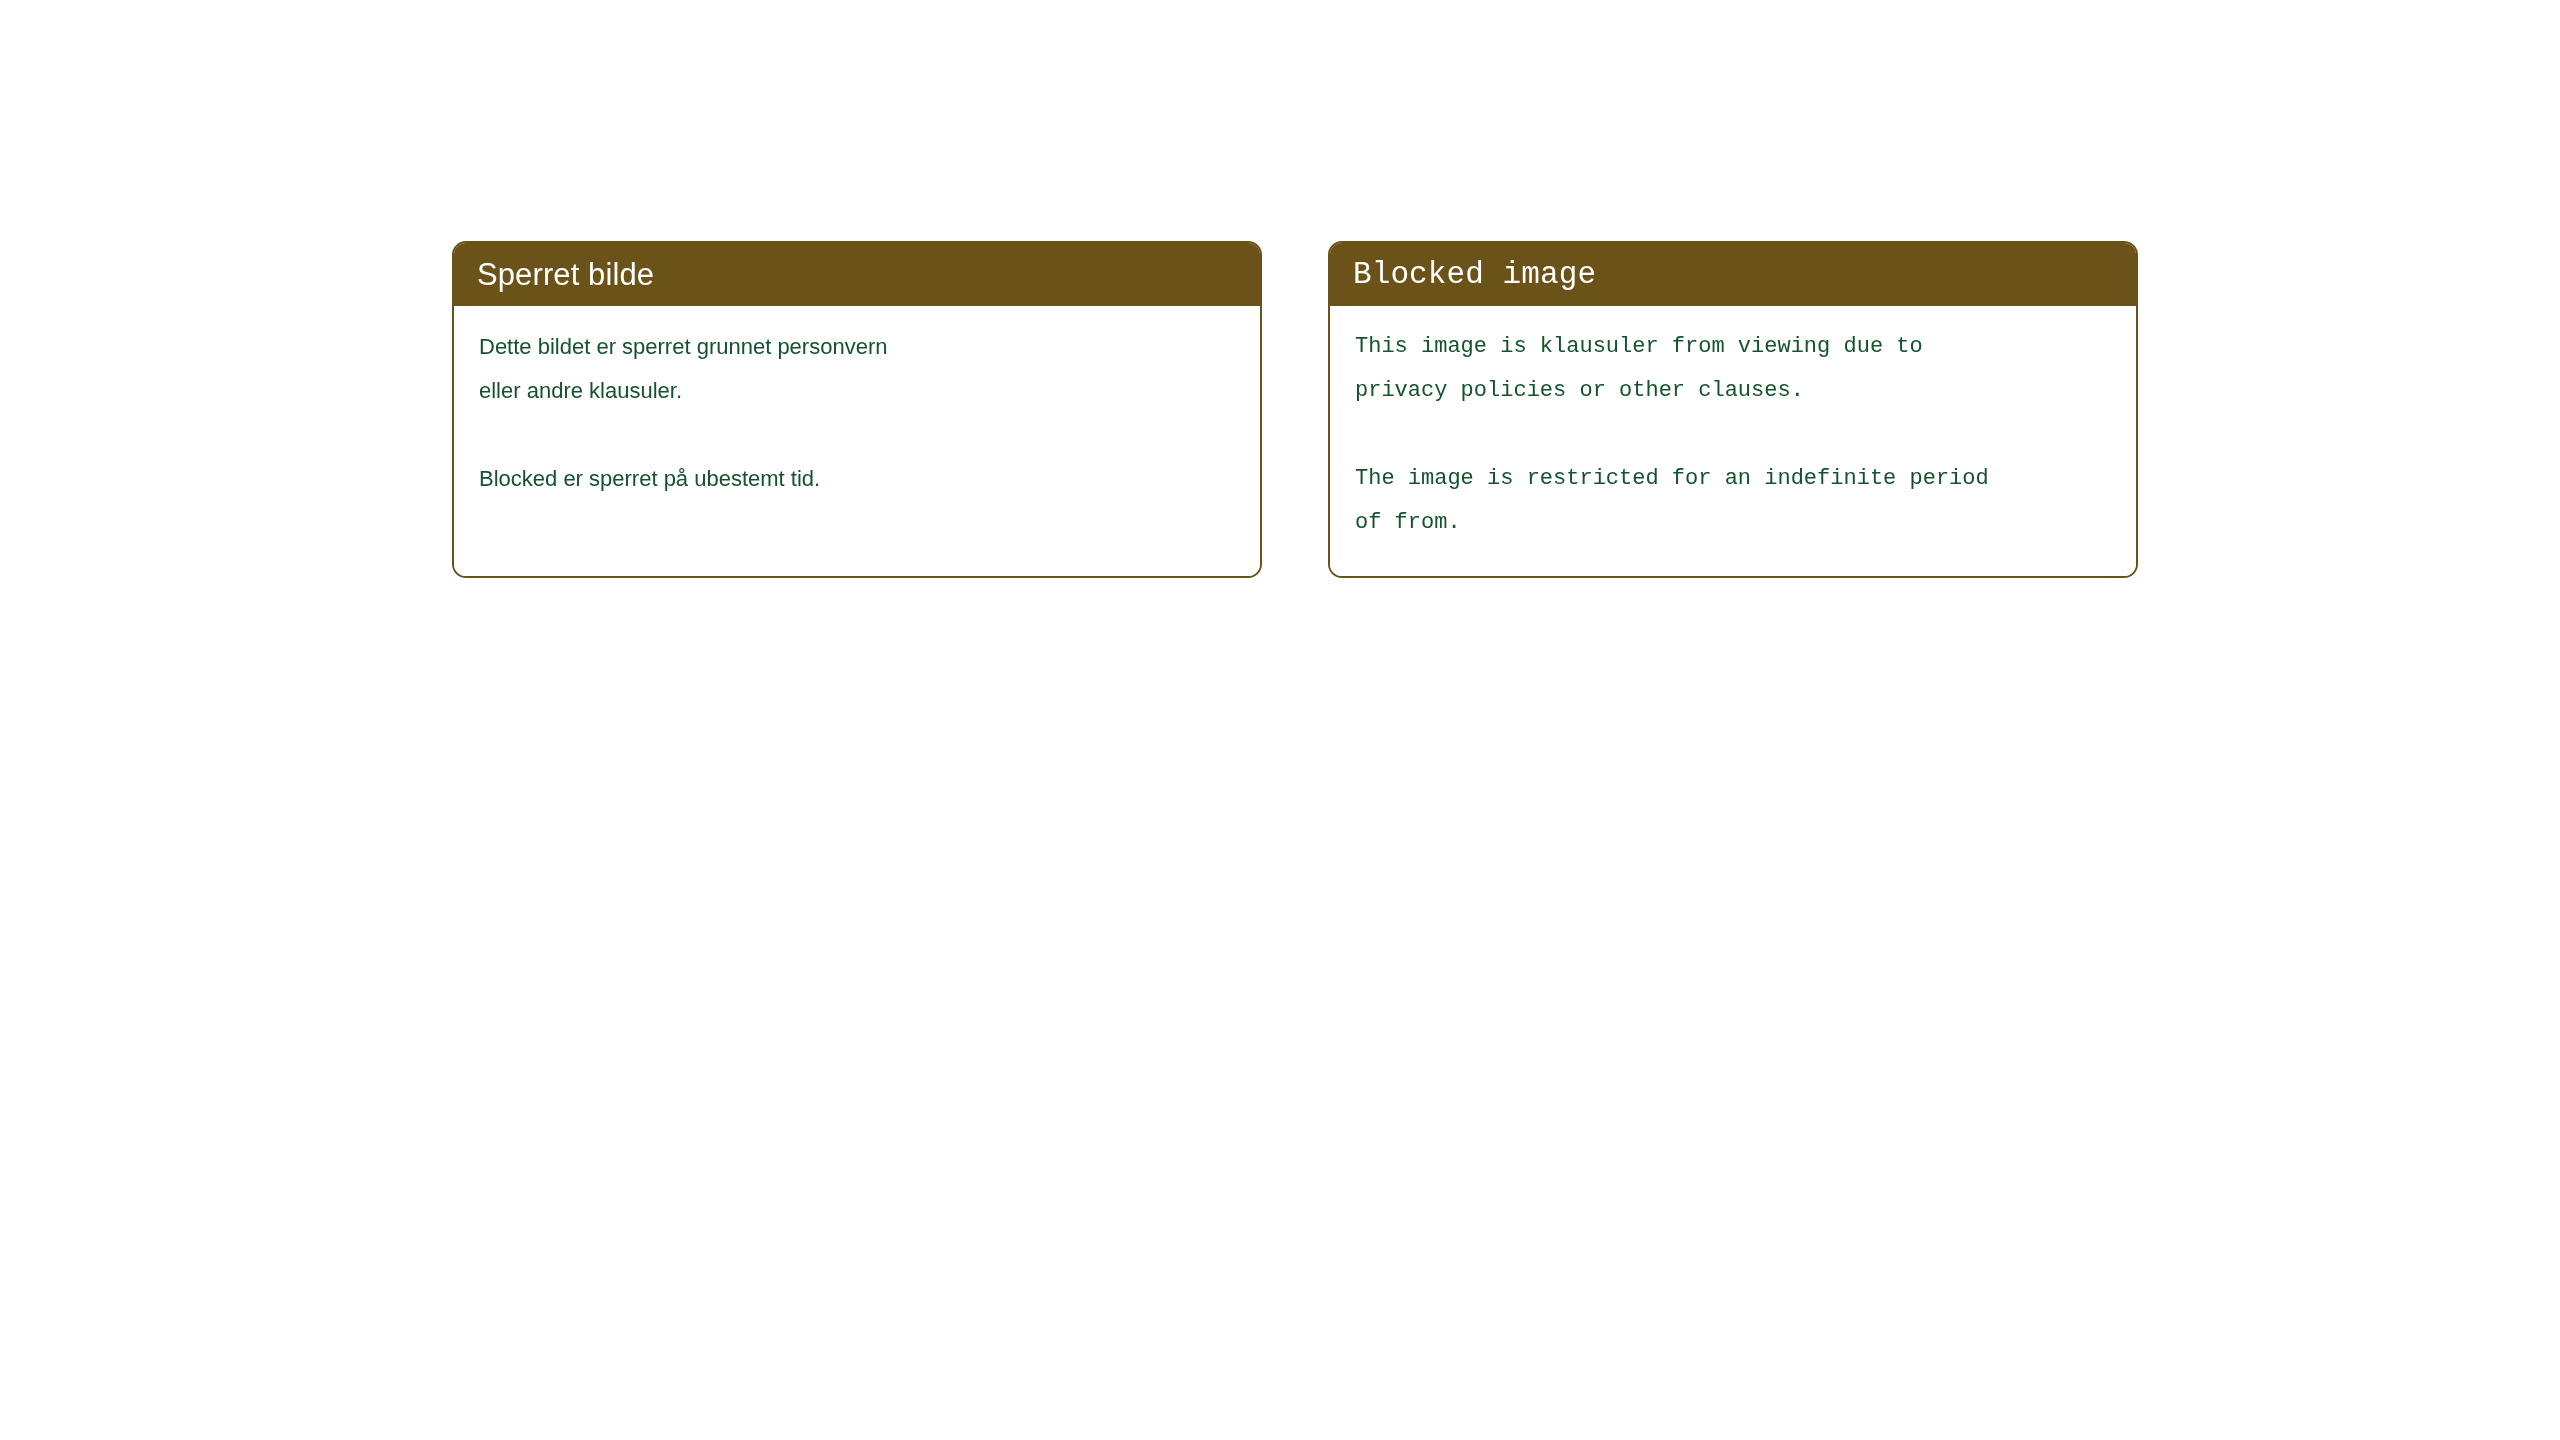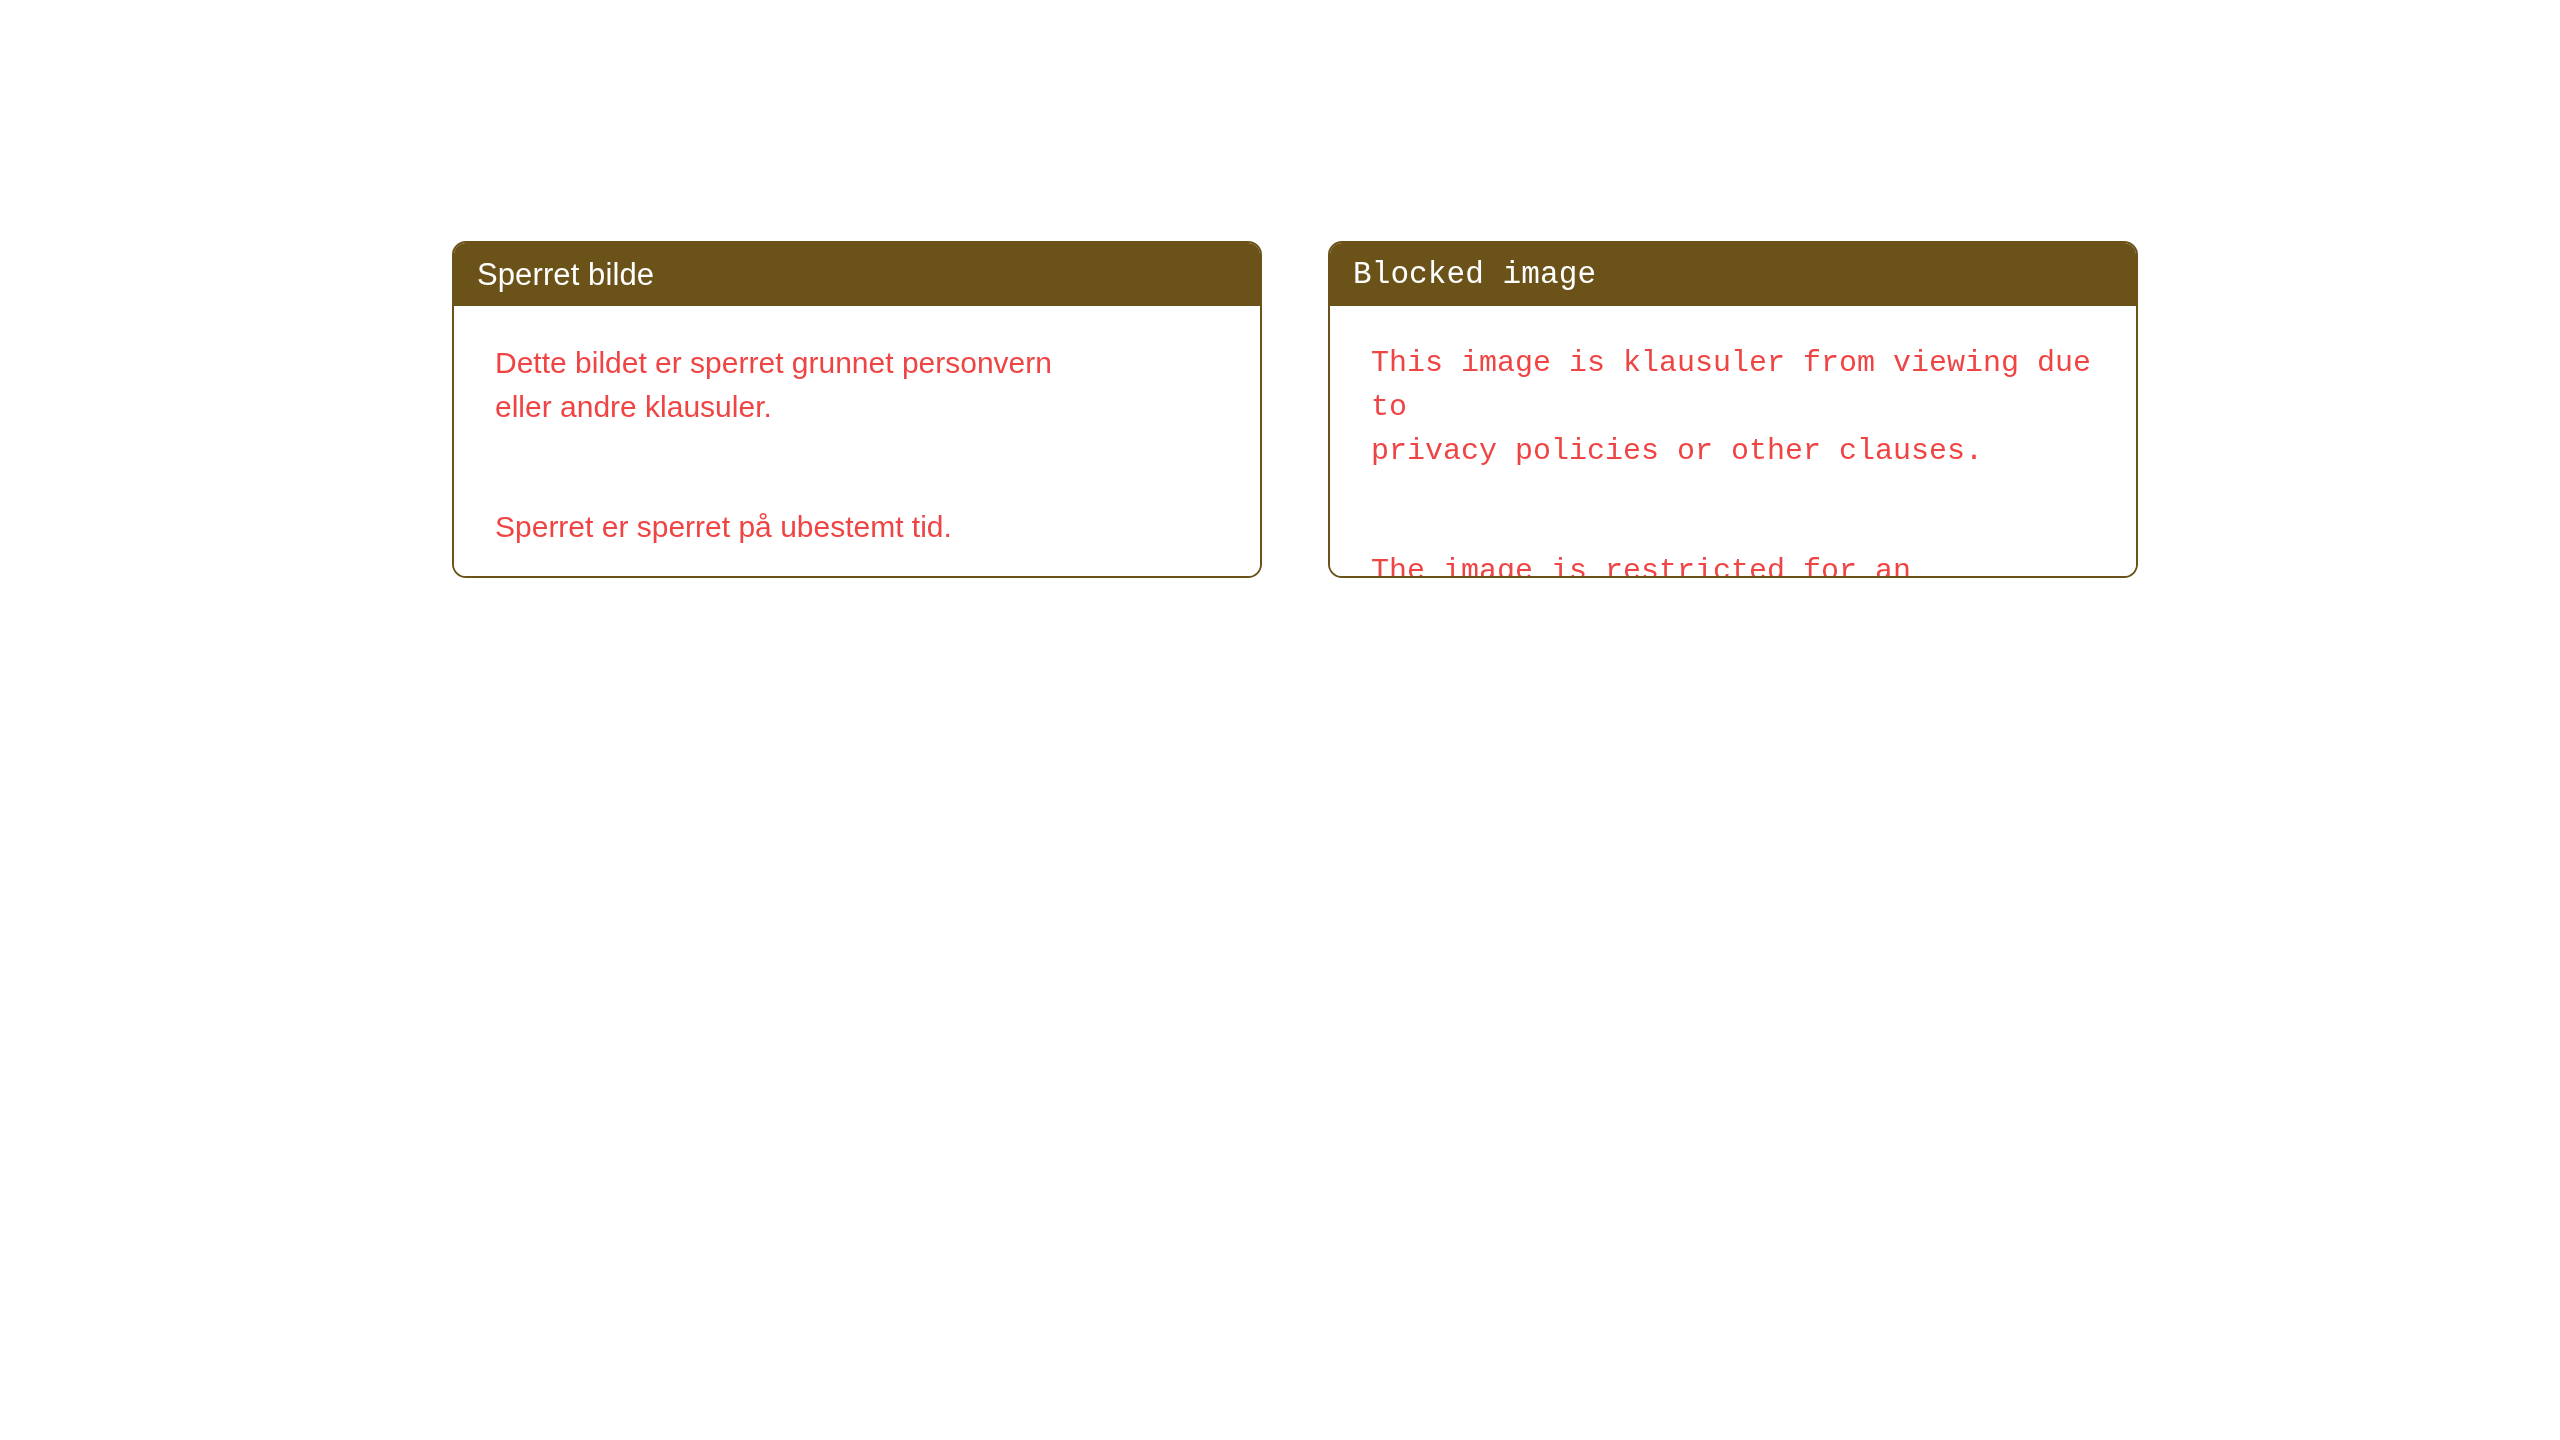--- a/index.html
+++ b/index.html
@@ -55,25 +55,25 @@
   }
 
   .panel-body {
     padding: 19px 20px 0 25px;
     box-sizing: border-box;
     height: calc(100% - 63px);
     background: #ffffff;
   }
 
   .panel-paragraph {
-    color: #ef4444;
-    font-size: 30px;
+    color: #14532d;
+    font-size: 22px;
     line-height: 44px;
     font-weight: 400;
-    margin: 16px;
+    margin: 0;
     max-width: 760px;
     white-space: pre-line;
   }
 
   .paragraph-gap {
     height: 44px;
   }
 </style>
 </head>
 <body>
@@ -81,21 +81,21 @@
 <div id="stage">
 
   <section class="notice-panel" id="panel-no">
     <div class="panel-header">
       <h1 class="panel-title">Sperret bilde</h1>
     </div>
     <div class="panel-body">
       <p class="panel-paragraph">Dette bildet er sperret grunnet personvern
 eller andre klausuler.</p>
       <div class="paragraph-gap"></div>
-      <p class="panel-paragraph">Sperret er sperret på ubestemt tid.</p>
+      <p class="panel-paragraph">Blocked er sperret på ubestemt tid.</p>
     </div>
   </section>
 
   <section class="notice-panel" id="panel-en">
     <div class="panel-header">
       <h1 class="panel-title">Blocked image</h1>
     </div>
     <div class="panel-body">
       <p class="panel-paragraph">This image is klausuler from viewing due to
 privacy policies or other clauses.</p>

